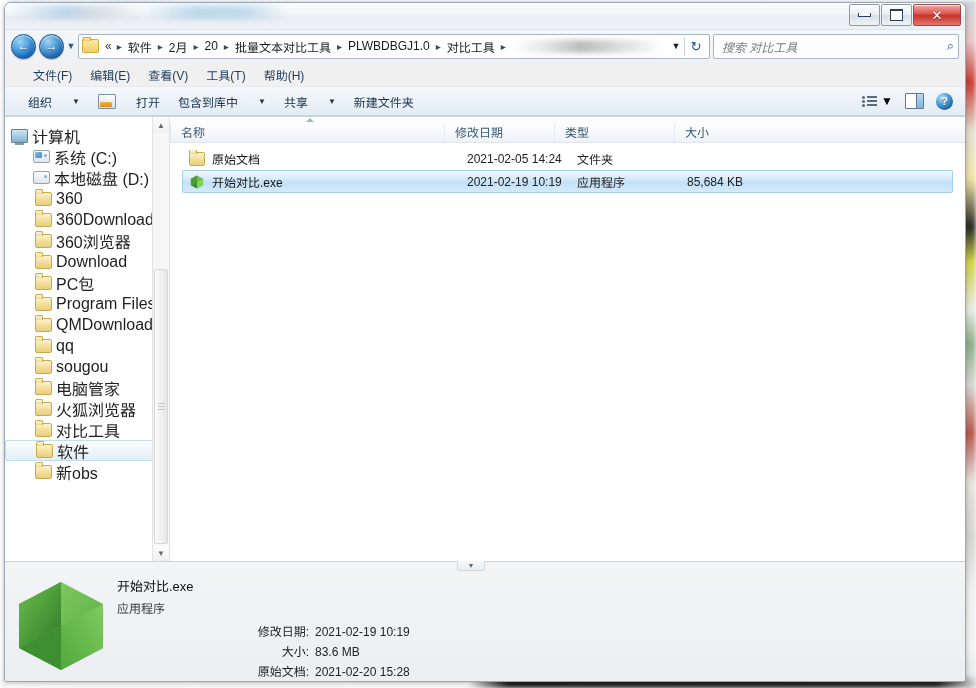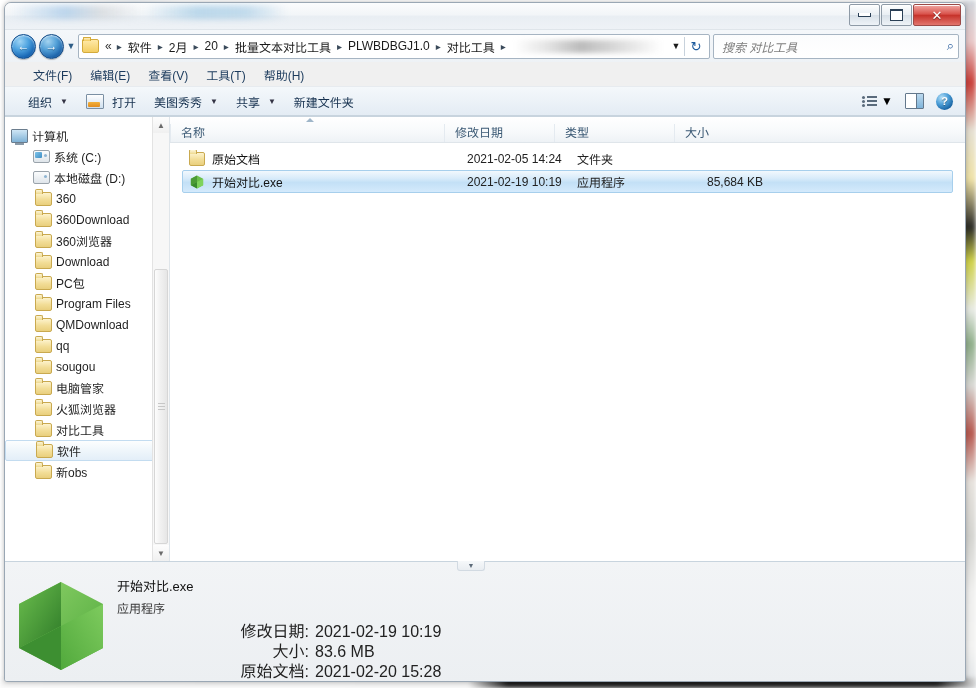--- a/index.html
+++ b/index.html
@@ -125,21 +125,21 @@
   }
   .menuitem{font-size:12px;color:#1b3a5c;}
 
   
   .cmdbar{
     height:28px;display:flex;align-items:center;padding:0 6px 0 14px;
     background:linear-gradient(180deg,#f4f8fb 0%,#e4ecf4 100%);
     border-top:1px solid #e7ebef;border-bottom:1px solid #c8d4de;
     gap:0;
   }
-  .cmd{display:flex;align-items:center;gap:8px;padding:3px 9px;font-size:12px;color:#16314f;border-radius:2px;}
+  .cmd{display:flex;align-items:center;gap:20px;padding:3px 9px;font-size:12px;color:#16314f;border-radius:2px;}
   .cmd .car{font-size:8px;color:#334;}
   .open-icon{
     width:16px;height:13px;border:1px solid #7a8fa3;border-radius:1px;
     background:linear-gradient(180deg,#fefefe 0%,#e4edf5 55%,#cfe0ef 100%);
     position:relative;
   }
   .open-icon:after{content:"";position:absolute;left:1px;bottom:1px;width:12px;height:5px;
     background:linear-gradient(180deg,#f3b13c,#e08c1f);border-radius:1px;}
   .cmd-spacer{flex:1 1 auto;}
   .viewicon{width:16px;height:13px;position:relative;}
@@ -159,21 +159,21 @@
   }
   .cmd-icon-btn{padding:3px 6px;display:flex;align-items:center;gap:3px;}
 
   
   .body{display:flex;height:444px;background:#fff;border-top:1px solid #c8d4de;}
   .nav{
     width:164px;flex:0 0 164px;position:relative;
     background:#fff;border-right:1px solid #dfe5ea;overflow:hidden;
   }
   .navlist{padding-top:8px;}
-  .navrow{height:21px;display:flex;align-items:center;font-size:12px;color:#1f1f1f;padding-left:6px;white-space:nowrap;}
+  .navrow{height:21px;display:flex;align-items:center;font-size:16px;color:#1f1f1f;padding-left:6px;white-space:nowrap;}
   .navrow.lvl1{padding-left:28px;}
   .navrow.lvl2{padding-left:30px;}
   .navrow.sel{
     background:linear-gradient(180deg,#fdfefe 0%,#eff6fb 50%,#e3eef8 100%);
     border:1px solid #c3dcf0;border-radius:2px;margin-right:14px;height:19px;
   }
   .ni{width:17px;flex:0 0 17px;display:flex;align-items:center;justify-content:center;margin-right:4px;}
   .icon-pc{width:15px;height:12px;border:1px solid #6b7d8e;border-radius:1px;
     background:linear-gradient(180deg,#cfe6f5 0%,#7fb2d6 100%);position:relative;}
   .icon-pc:after{content:"";position:absolute;left:3px;bottom:-3px;width:9px;height:2px;background:#8a9aa8;}
@@ -220,37 +220,37 @@
   .rows{padding-top:4px;}
   .row{height:21px;display:flex;align-items:center;margin:0 12px 0 12px;border:1px solid transparent;border-radius:2px;}
   .row.sel{
     background:linear-gradient(180deg,#f2f8fd 0%,#d8ebfa 35%,#c3e0f6 55%,#d4eafc 100%);
     border:1px solid #a7cfec;
   }
   .cell{font-size:12px;color:#121212;padding-left:10px;box-sizing:border-box;white-space:nowrap;overflow:hidden;}
   .cell.name{display:flex;align-items:center;gap:7px;padding-left:6px;width:274px;flex:0 0 274px;}
   .cell.date{width:110px;flex:0 0 110px;color:#222;}
   .cell.type{width:120px;flex:0 0 120px;color:#222;}
-  .cell.size{width:84px;flex:0 0 84px;text-align:right;padding-right:8px;padding-left:0;color:#222;}
+  .cell.size{width:84px;flex:0 0 84px;padding-right:8px;padding-left:0;color:#222;}
   .rowicon{width:16px;flex:0 0 16px;display:flex;align-items:center;justify-content:center;}
 
   
   .details{
     height:auto;background:linear-gradient(180deg,#f2f4f6 0%,#eceff2 100%);
     border-top:1px solid #c8d4de;display:flex;align-items:flex-start;padding:12px 0 0 0;position:relative;
     flex:1 1 auto;
   }
   .det-handle{position:absolute;left:452px;top:-1px;width:26px;height:9px;
     background:linear-gradient(180deg,#f6f8fa,#e9edf1);border:1px solid #d2dae2;border-top:0;border-radius:0 0 3px 3px;
     display:flex;align-items:center;justify-content:center;color:#5d6b79;font-size:7px;}
   .det-icon{width:112px;flex:0 0 112px;display:flex;align-items:center;justify-content:center;padding-top:4px;}
   .det-text{padding-top:2px;}
   .det-title{font-size:13px;color:#101010;margin-bottom:4px;}
   .det-sub{font-size:12px;color:#3a3a3a;margin-bottom:6px;}
-  .det-kv{font-size:16px;color:#222;line-height:20px;display:flex;}
+  .det-kv{font-size:12px;color:#222;line-height:20px;display:flex;}
   .det-k{width:72px;text-align:right;flex:0 0 72px;}
   .det-v{padding-left:6px;}
   .det-pad{padding-left:120px;}
 </style>
 </head>
 <body>
 
 <div class="desk">
   <div class="bg-top-left"></div>
   <div class="bg-strip-right"></div>
@@ -324,21 +324,21 @@
     <div class="cmdbar">
       <div class="cmd">
         <span>组织</span>
         <span class="car">▼</span>
       </div>
       <div class="cmd">
         <span class="open-icon"></span>
         <span>打开</span>
       </div>
       <div class="cmd">
-        <span>美图秀秀</span>
+        <span>包含到库中</span>
         <span class="car">▼</span>
       </div>
       <div class="cmd">
         <span>共享</span>
         <span class="car">▼</span>
       </div>
       <div class="cmd">
         <span>新建文件夹</span>
       </div>
 

